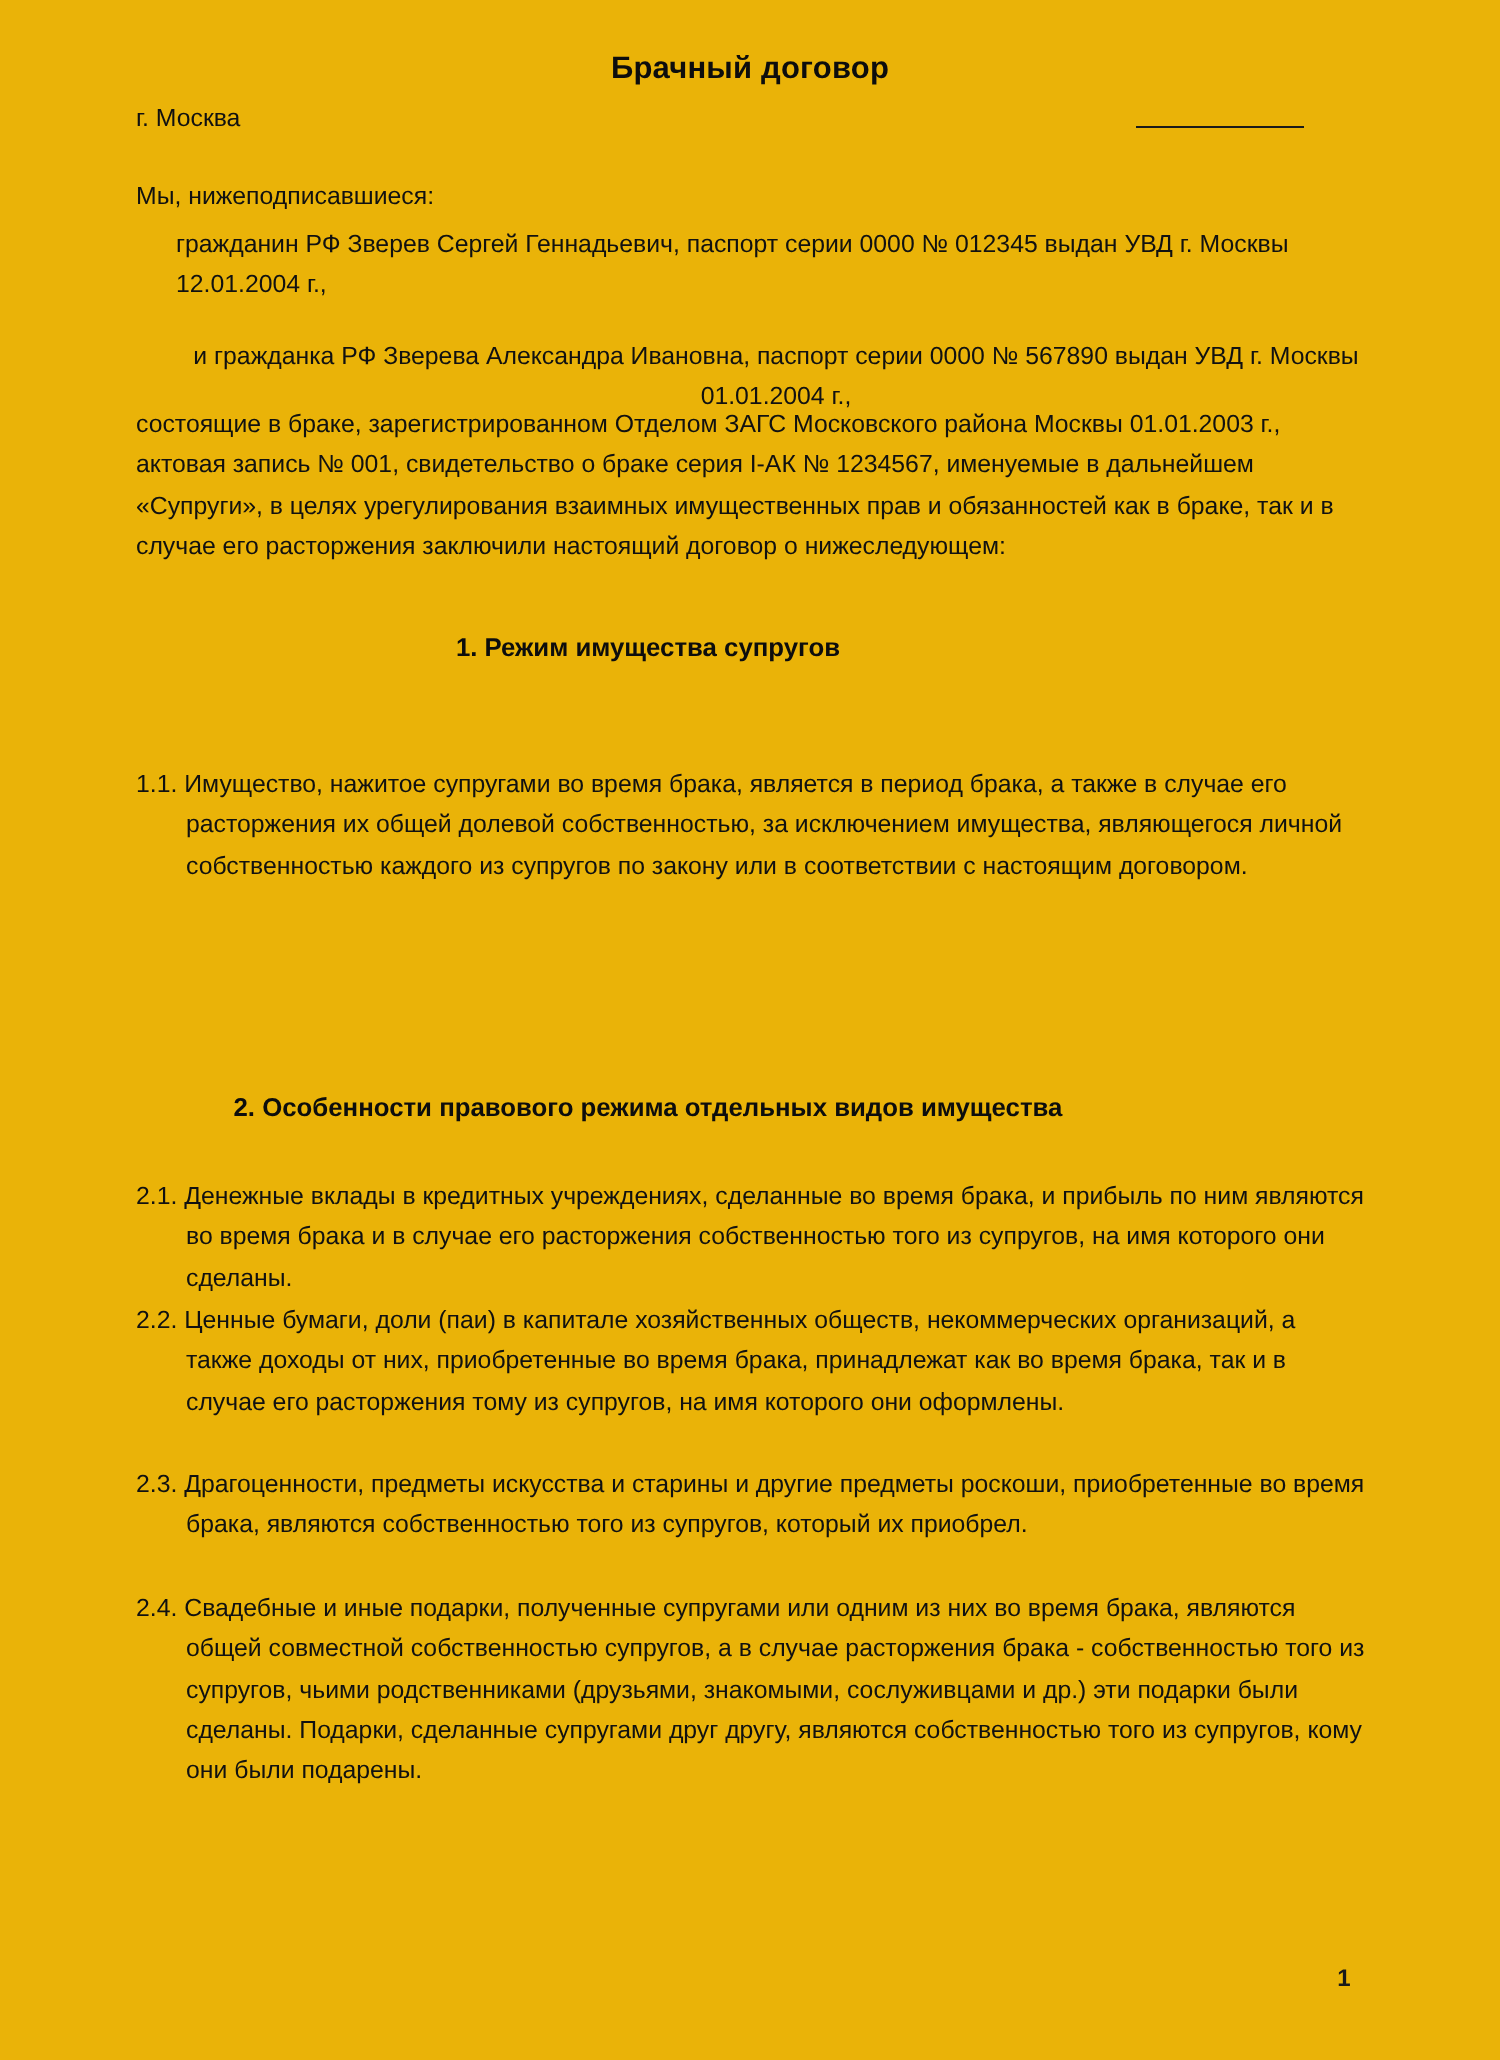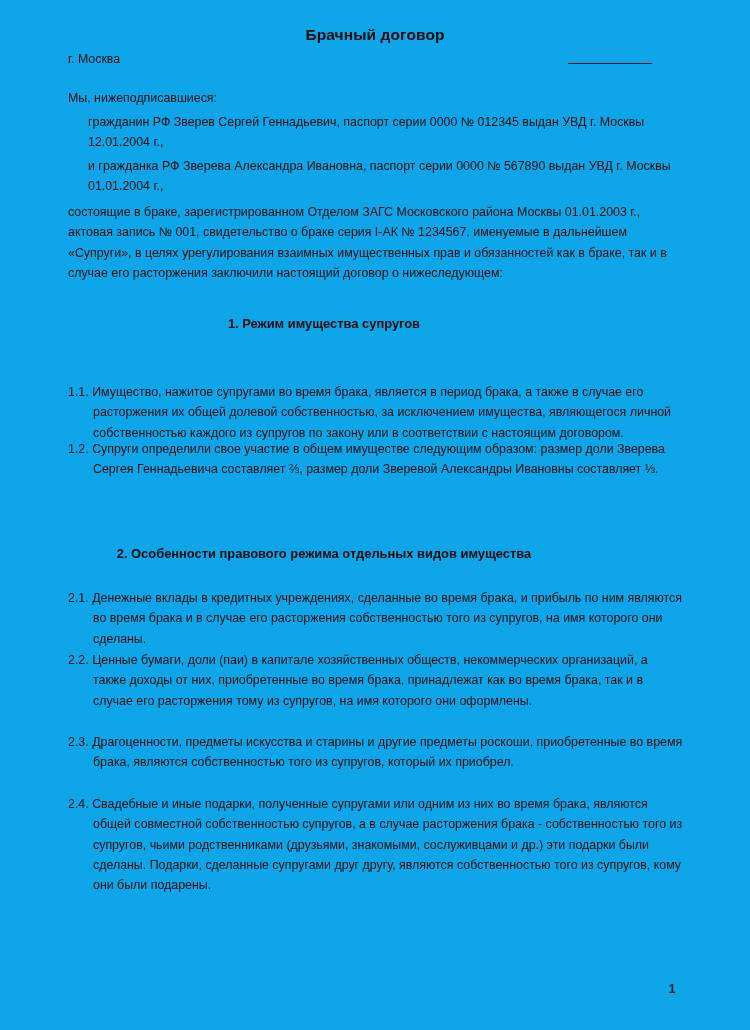--- a/index.html
+++ b/index.html
@@ -16,21 +16,21 @@
     -webkit-font-smoothing: antialiased;
     overflow: hidden;
   }
 
   .page {
     position: relative;
     width: 750px;
     height: 1030px;
     box-sizing: border-box;
     padding: 0;
-    background: #0ea5e9;
+    background: #eab308;
   }
 
   
   .doc-title {
     position: absolute;
     top: 26px;
     left: 0;
     width: 750px;
     text-align: center;
     font-size: 15.5px;
@@ -68,21 +68,21 @@
     top: 88px;
     left: 68px;
     width: 620px;
   }
 
   .party {
     left: 88px;
     width: 600px;
   }
   .party-1 { top: 112px; }
-  .party-2 { top: 156px; }
+  .party-2 { top: 168px; text-align: center; }
 
   .preamble {
     top: 202px;
     left: 68px;
     width: 618px;
   }
 
   
   .section-heading {
     position: absolute;
@@ -151,24 +151,20 @@
 
   <div class="block preamble">состоящие в браке, зарегистрированном Отделом ЗАГС Московского района Москвы 01.01.2003 г., актовая запись № 001, свидетельство о браке серия I-АК № 1234567, именуемые в дальнейшем «Супруги», в целях урегулирования взаимных имущественных прав и обязанностей как в браке, так и в случае его расторжения заключили настоящий договор о нижеследующем:</div>
 
   <div class="section-heading heading-1">1. Режим имущества супругов</div>
 
   <div class="clause c-1-1">
     <span class="num">1.1.</span>
     <span class="txt">Имущество, нажитое супругами во время брака, является в период брака, а также в случае его расторжения их общей долевой собственностью, за исключением имущества, являющегося личной собственностью каждого из супругов по закону или в соответствии с настоящим договором.</span>
   </div>
 
-  <div class="clause c-1-2">
-    <span class="num">1.2.</span>
-    <span class="txt">Супруги определили свое участие в общем имуществе следующим образом: размер доли Зверева Сергея Геннадьевича составляет ⅔, размер доли Зверевой Александры Ивановны составляет ⅓.</span>
-  </div>
 
   <div class="section-heading heading-2">2. Особенности правового режима отдельных видов имущества</div>
 
   <div class="clause c-2-1">
     <span class="num">2.1.</span>
     <span class="txt">Денежные вклады в кредитных учреждениях, сделанные во время брака, и прибыль по ним являются во время брака и в случае его расторжения собственностью того из супругов, на имя которого они сделаны.</span>
   </div>
 
   <div class="clause c-2-2">
     <span class="num">2.2.</span>

